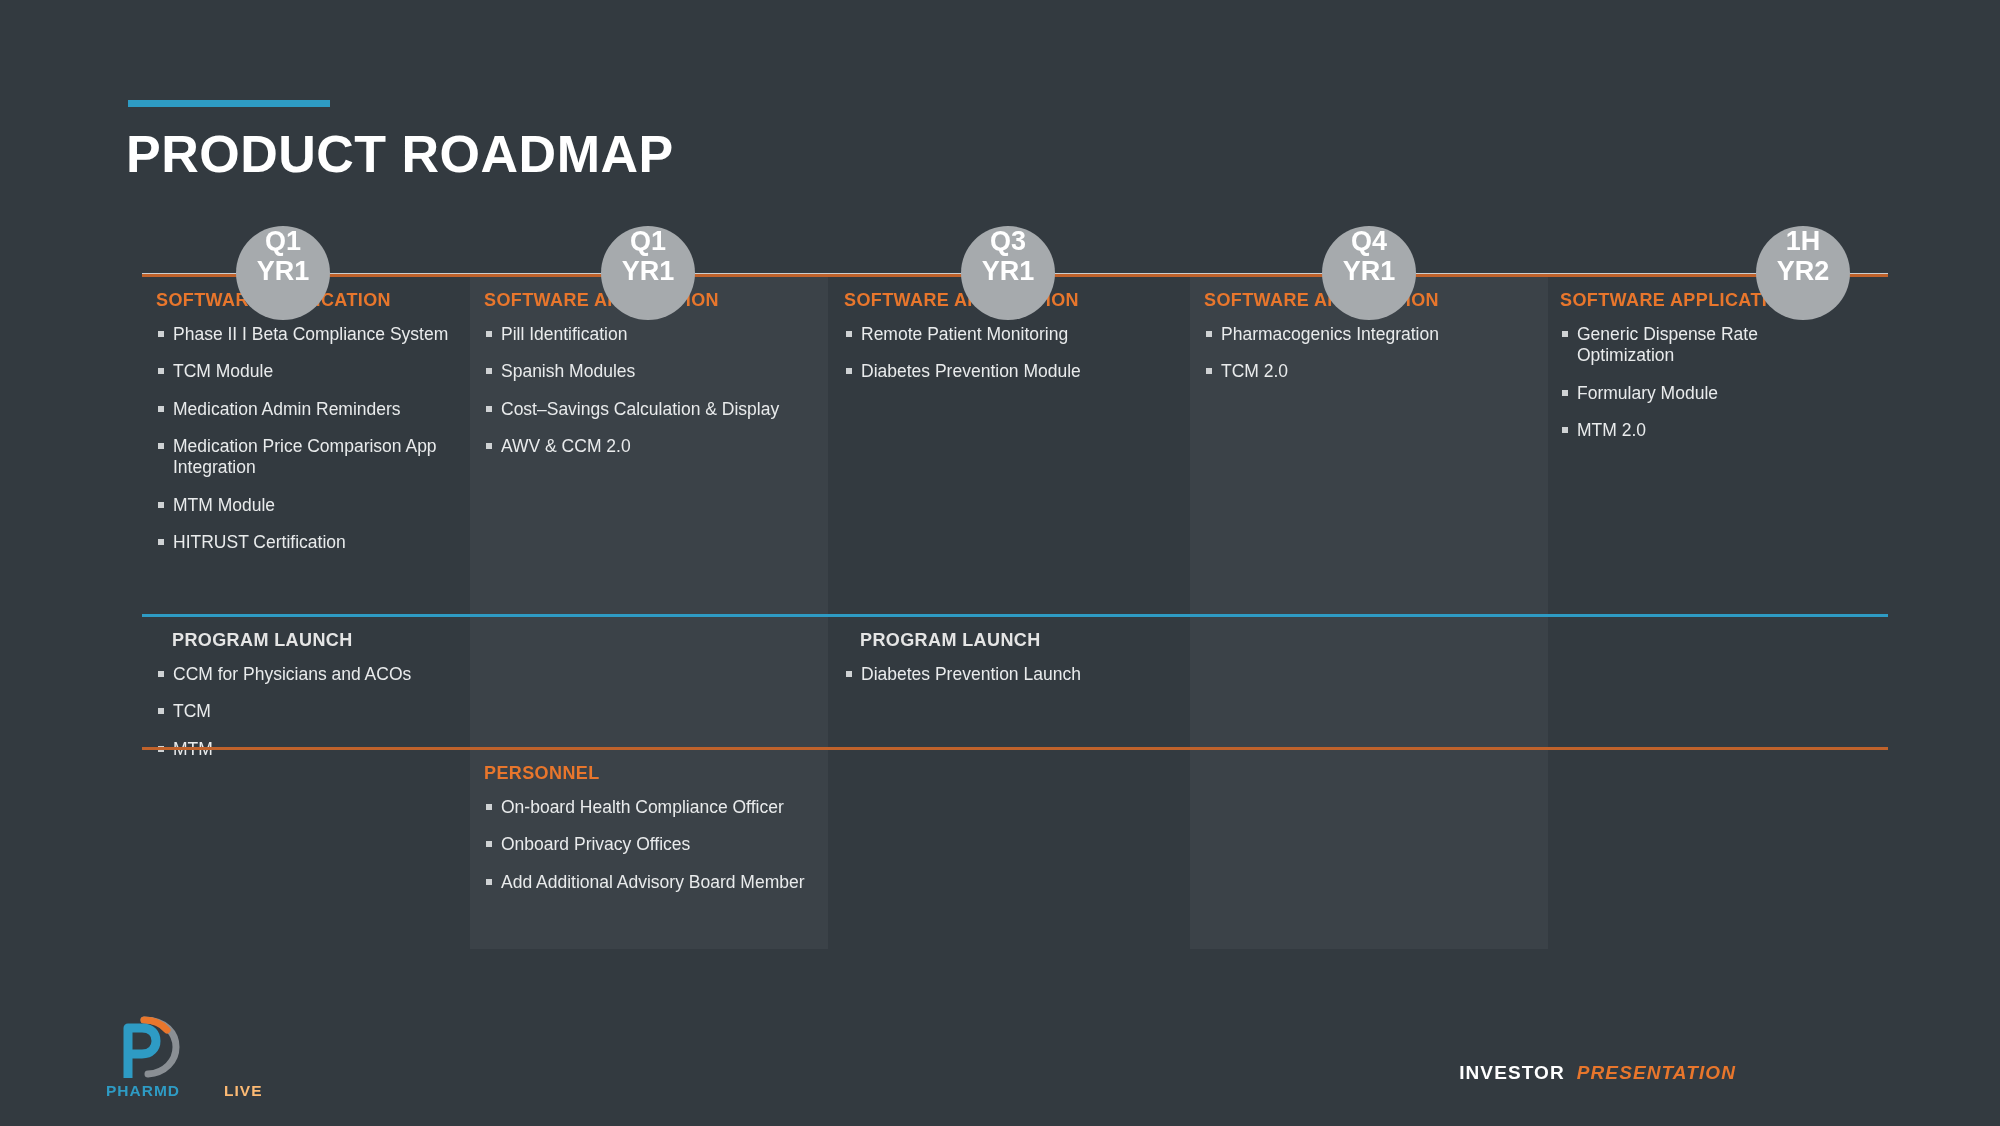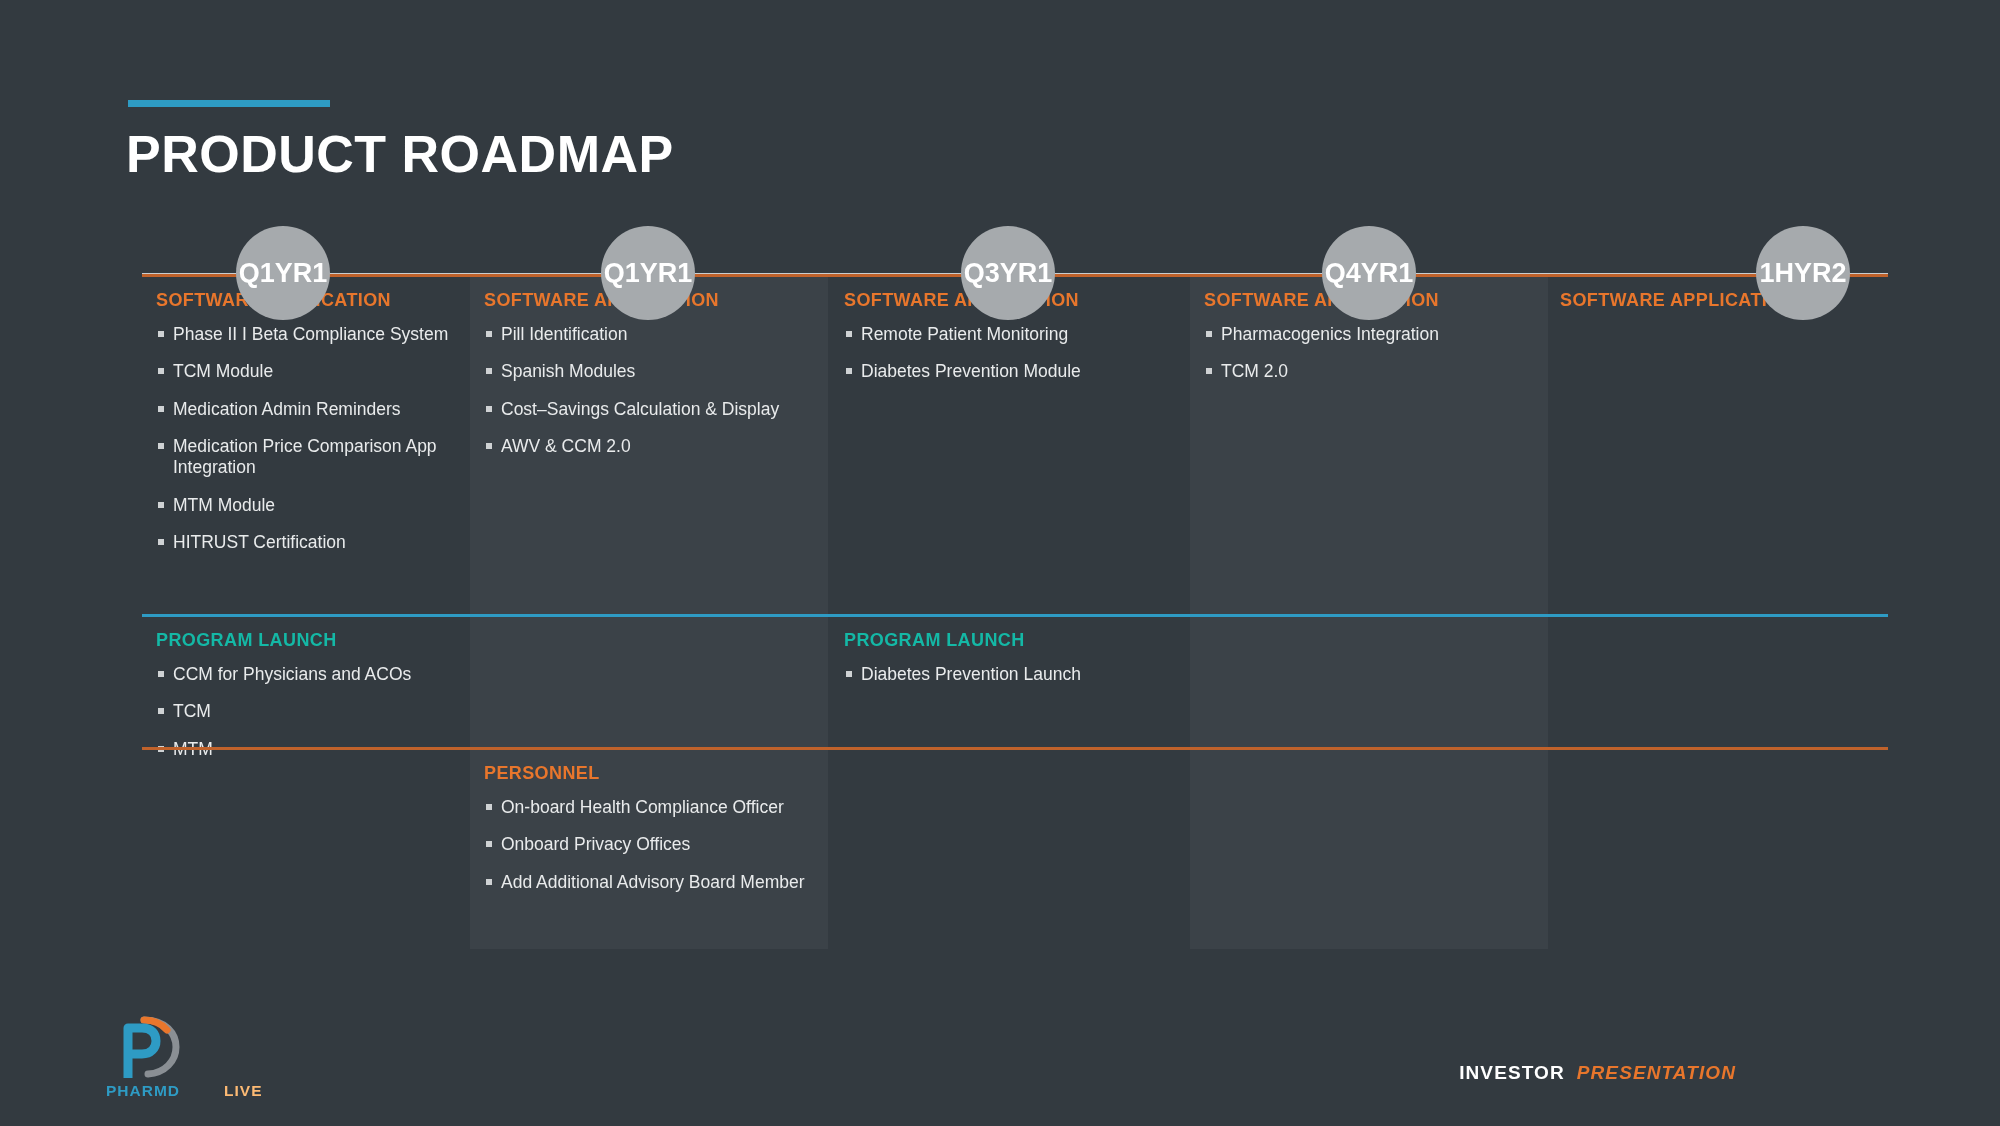--- a/index.html
+++ b/index.html
@@ -24,22 +24,22 @@
 
   
   .timeline-line {
     position: absolute; left: 142px; top: 273px;
     width: 1746px; height: 2px; background: #c9cdd0;
   }
   .circle {
     position: absolute; top: 226px;
     width: 94px; height: 94px; border-radius: 50%;
     background: #a6aaad; color: #ffffff;
-    display: flex; flex-direction: row;
-    align-items: center; justify-content: center;
+    display: flex; flex-direction: column;
+    align-items: center; justify-content: flex-start;
     font-size: 27px; font-weight: bold; line-height: 1.12;
     z-index: 5;
   }
 
   
   .grid {
     position: absolute; left: 142px; top: 274px;
     width: 1746px; height: 675px;
   }
   .colband {
@@ -51,21 +51,21 @@
   .rowrule { position: absolute; left: 0; width: 1746px; height: 3px; }
   .rule-orange { background: #c0622b; }
   .rule-blue  { background: #2e9bc4; }
 
   .cell { position: absolute; }
   .cell-head {
     font-size: 18px; font-weight: bold; letter-spacing: 0.4px;
     margin-bottom: 13px;
   }
   .head-orange { color: #e8762c; }
-  .head-blue  { color: #14b8a6; }
+  .head-blue  { color: #e5e5e5; margin-left: 16px; }
 
   ul.items { list-style: none; }
   ul.items li {
     position: relative;
     color: #e9ebec; font-size: 17.5px; line-height: 1.22;
     margin-bottom: 16px; padding-left: 17px;
   }
   ul.items li::before {
     content: ""; position: absolute;
     left: 2px; top: 7px; width: 6px; height: 6px;
@@ -158,20 +158,25 @@
       <div class="cell" style="left:1062px; top:16px; width:320px;">
         <div class="cell-head head-orange">SOFTWARE APPLICATION</div>
         <ul class="items">
           <li>Pharmacogenics Integration</li>
           <li>TCM 2.0</li>
         </ul>
       </div>
 
       <div class="cell" style="left:1418px; top:16px; width:300px;">
         <div class="cell-head head-orange">SOFTWARE APPLICATION</div>
+        <ul class="items">
+          <li>Generic Dispense Rate Optimization</li>
+          <li>Formulary Module</li>
+          <li>MTM 2.0</li>
+        </ul>
       </div>
     </div>
 
     <div class="sectionrow" style="top:0;">
       <div class="rowrule rule-blue" style="top:340px;"></div>
 
       <div class="cell" style="left:14px; top:356px; width:300px;">
         <div class="cell-head head-blue">PROGRAM LAUNCH</div>
         <ul class="items">
           <li>CCM for Physicians and ACOs</li>

